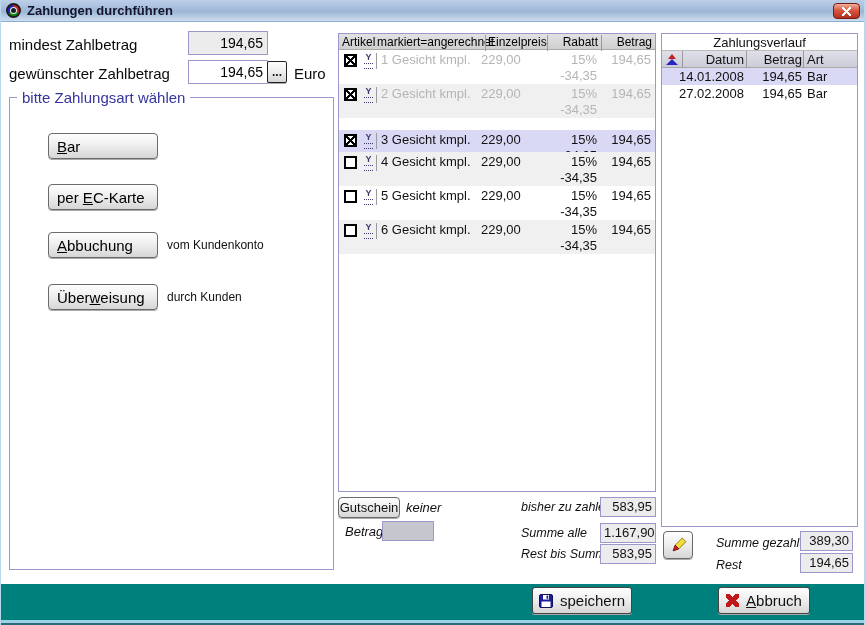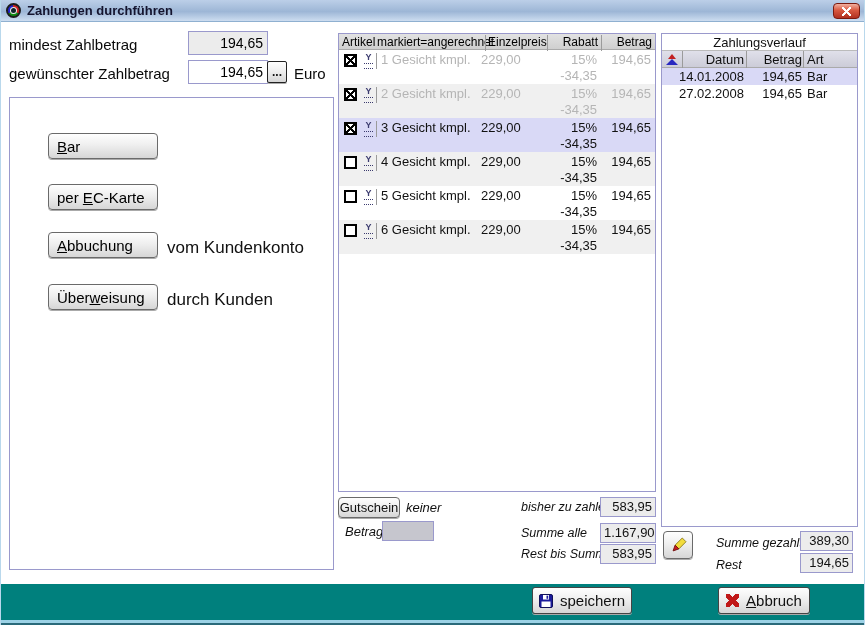--- a/index.html
+++ b/index.html
@@ -39,21 +39,21 @@
   #desired-field { left:187px; top:60px; width:80px; height:24px; background:#fff;
                    border:1px solid #9a99cc; text-align:right; font:14px "Liberation Sans",sans-serif;
                    padding:2px 4px; position:absolute; }
   #ellipsis-btn { left:266px; top:61px; width:20px; height:22px; border:1px solid #222;
                   border-radius:2px; justify-content:center; font-size:12px; font-weight:bold; }
   .groupbox { position:absolute; left:8px; top:97px; width:325px; height:473px;
               border:1px solid #9a99cc; }
   .group-title { position:absolute; left:16px; top:89px; background:#fff; padding:0 5px;
                  color:#3535a0; font-size:15px; }
   .pay-btn { left:47px; width:110px; height:26px; font-size:15px; padding-left:8px; color:#000; }
-  .pay-note { position:absolute; left:166px; font-size:17px; }
+  .pay-note { position:absolute; left:166px; font-size:12px; }
 
   
   .table { position:absolute; left:337px; top:33px; width:318px; height:459px;
            border:1px solid #9a99cc; background:#fff; }
   .t-head { position:absolute; left:0; top:0; width:100%; height:16px;
             background:linear-gradient(#e2e2e2,#cfcfcf); border-bottom:1px solid #aaa;
             font-size:12px; color:#000;padding-left:37px; }
   .t-head span { position:absolute; top:1px; }
   .hsep { position:absolute; top:0; width:1px; height:16px; background:#9b9b9b; }
   .t-row { position:absolute; left:0; width:100%; height:34px; font-size:13px; }
@@ -135,20 +135,21 @@
   </div>
 
   <span class="lbl-big" style="left:8px; top:36px;">mindest Zahlbetrag</span>
   <input class="field" id="min-field" readonly="" value="194,65" style="">
   <span class="lbl-big" style="left:8px; top:65px;">gewünschter Zahlbetrag</span>
   <input id="desired-field" value="194,65" style="">
   <span class="push-btn" id="ellipsis-btn">...</span>
   <span class="lbl-big" style="left:293px; top:65px;">Euro</span>
 
   <div class="groupbox"></div>
+  <span class="group-title">bitte Zahlungsart wählen</span>
 
   <span class="push-btn pay-btn" style="top:133px;">
       <span><span></span><span class="u">B</span><span>ar</span></span>
     </span>
   <span class="push-btn pay-btn" style="top:184px;">
       <span><span>per </span><span class="u">E</span><span>C-Karte</span></span>
     </span>
   <span class="push-btn pay-btn" style="top:232px;">
       <span><span></span><span class="u">A</span><span>bbuchung</span></span>
     </span>
@@ -181,21 +182,21 @@
     </div>
     <div class="t-row r-dim r-alt" style="top:50px;">
       <span class="cb checked"></span>
       <span class="alloc"></span>
       <span class="cell c-name">2 Gesicht kmpl.</span>
       <span class="cell c-price">229,00</span>
       <span class="cell c-rab1">15%</span>
       <span class="cell c-rab2">-34,35</span>
       <span class="cell c-bet">194,65</span>
     </div>
-    <div class="t-row r-sel" style="top:84px;">
+    <div class="t-row r-sel" style="top:96px;">
       <span class="cb checked"></span>
       <span class="alloc"></span>
       <span class="cell c-name">3 Gesicht kmpl.</span>
       <span class="cell c-price">229,00</span>
       <span class="cell c-rab1">15%</span>
       <span class="cell c-rab2">-34,35</span>
       <span class="cell c-bet">194,65</span>
     </div>
     <div class="t-row r-alt" style="top:118px;">
       <span class="cb"></span>

